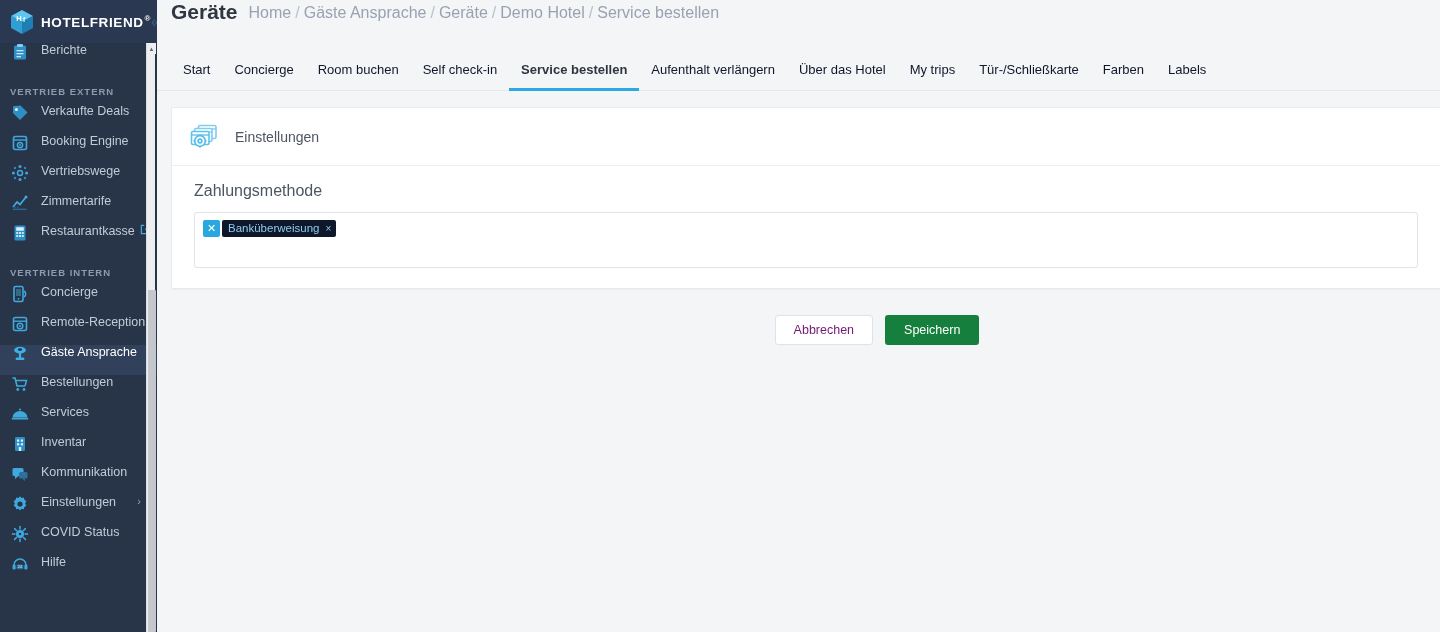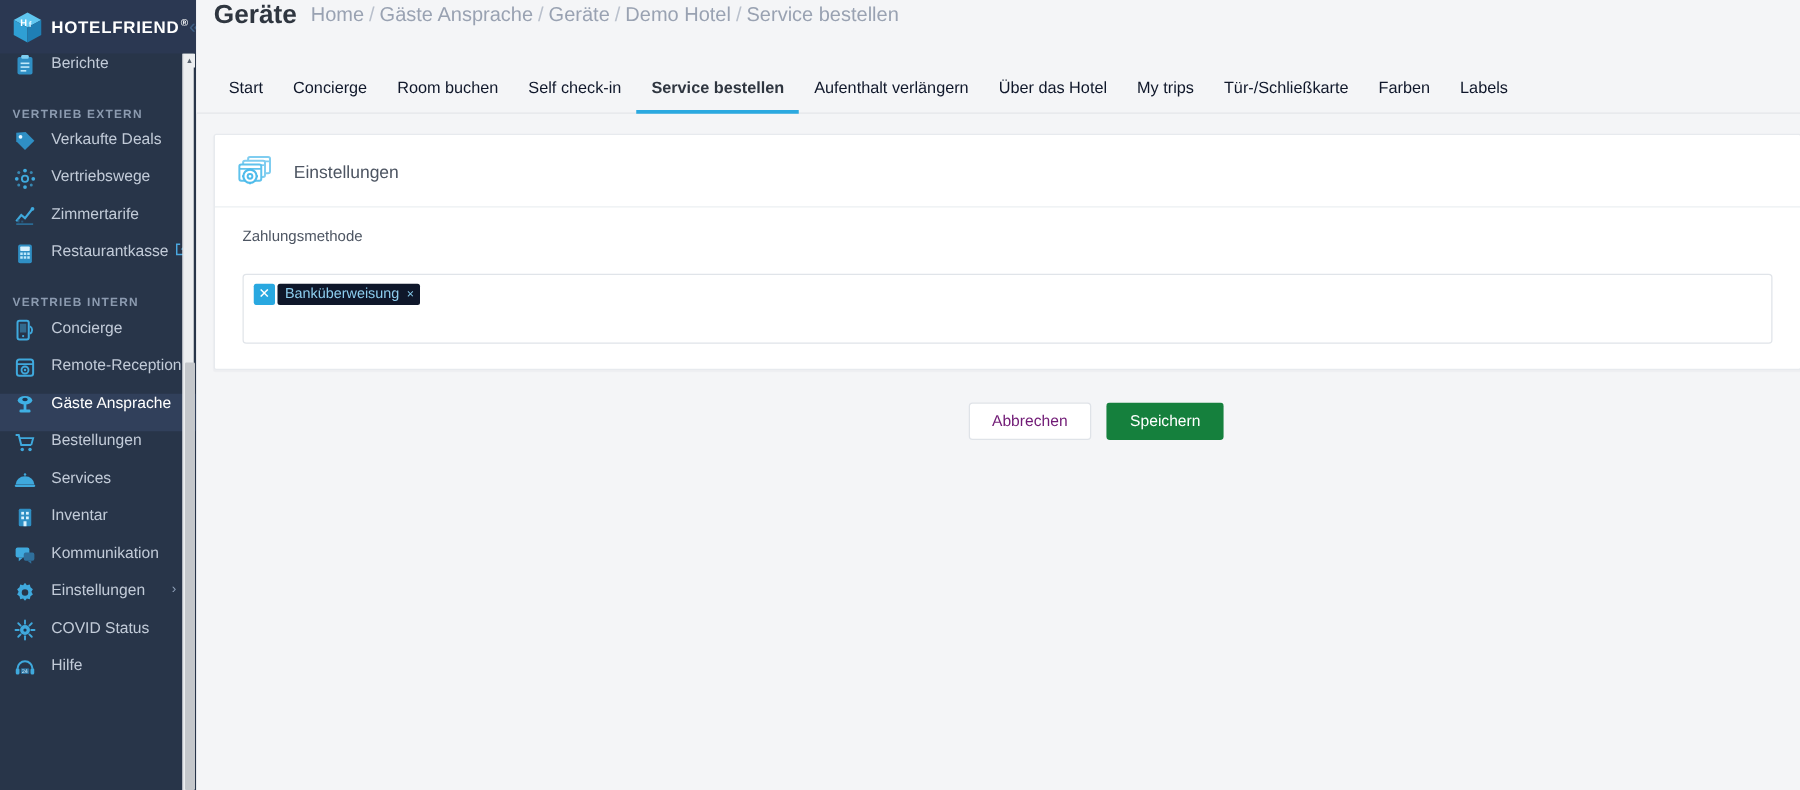--- a/index.html
+++ b/index.html
@@ -209,23 +209,23 @@
     flex: 0 0 30px;
     display: flex; align-items: center; justify-content: center;
   }
   .card-head .chtitle {
     font-size: 14px;
     color: #4d5562;
   }
   .card-body { padding: 16px 22px 20px 22px; }
 
   .field-label {
-    font-size: 12px;
+    font-size: 16px;
     color: #4d5562;
-    margin-bottom: 23px;
+    margin-bottom: 12px;
   }
   .multiselect {
     border: 1px solid #e0e4e9;
     border-radius: 3px;
     height: 56px;
     padding: 7px 8px;
     background: #ffffff;
     display: flex;
     align-items: flex-start;
     cursor: text;
@@ -328,20 +328,31 @@
         </div>
         <div class="sb-section">VERTRIEB EXTERN</div>
         <div class="sb-item">
           <span class="ico">
             <svg width="18" height="18" viewBox="0 0 18 18">
               <path d="M9.5 1.5 L16.5 8.5 L9 16 L2 9 L2 2.2 Z" fill="#2f8fc4"></path>
               <circle cx="5.4" cy="5.4" r="1.5" fill="#eaf7ff"></circle>
             </svg>
           </span>
           <span class="lbl">Verkaufte Deals</span>
+        </div>
+        <div class="sb-item">
+          <span class="ico">
+            <svg width="18" height="18" viewBox="0 0 18 18">
+              <rect x="2.5" y="2.5" width="13" height="13" rx="2" fill="none" stroke="#3fa9dd" stroke-width="1.6"></rect>
+              <line x1="2.5" y1="6" x2="15.5" y2="6" stroke="#3fa9dd" stroke-width="1.4"></line>
+              <circle cx="9" cy="11" r="2.6" fill="none" stroke="#3fa9dd" stroke-width="1.5"></circle>
+              <circle cx="9" cy="11" r="0.9" fill="#3fa9dd"></circle>
+            </svg>
+          </span>
+          <span class="lbl">Booking Engine</span>
         </div>
         <div class="sb-item">
           <span class="ico">
             <svg width="18" height="18" viewBox="0 0 18 18">
               <circle cx="9" cy="9" r="2.5" fill="none" stroke="#3fa9dd" stroke-width="1.5"></circle>
               <circle cx="9" cy="2.4" r="1.5" fill="#3fa9dd"></circle>
               <circle cx="9" cy="15.6" r="1.5" fill="#3fa9dd"></circle>
               <circle cx="2.4" cy="9" r="1.5" fill="#3fa9dd"></circle>
               <circle cx="15.6" cy="9" r="1.5" fill="#3fa9dd"></circle>
               <circle cx="4" cy="4" r="1.2" fill="#3fa9dd" opacity="0.7"></circle>

